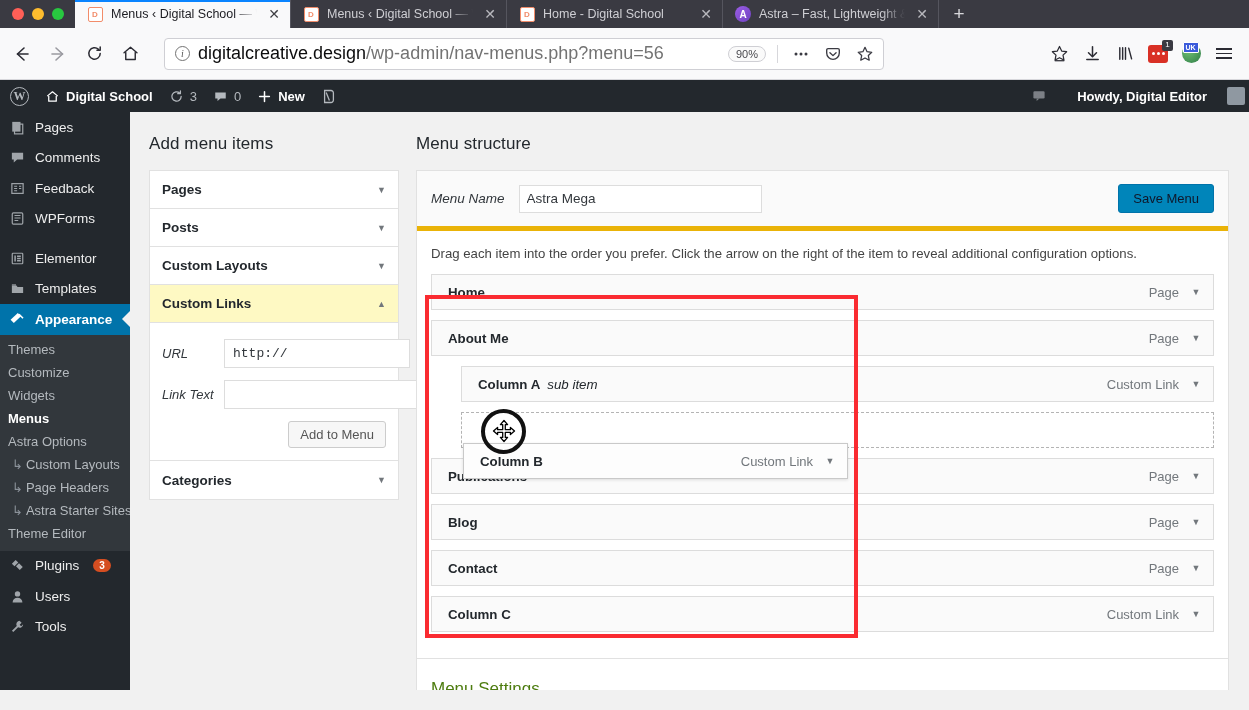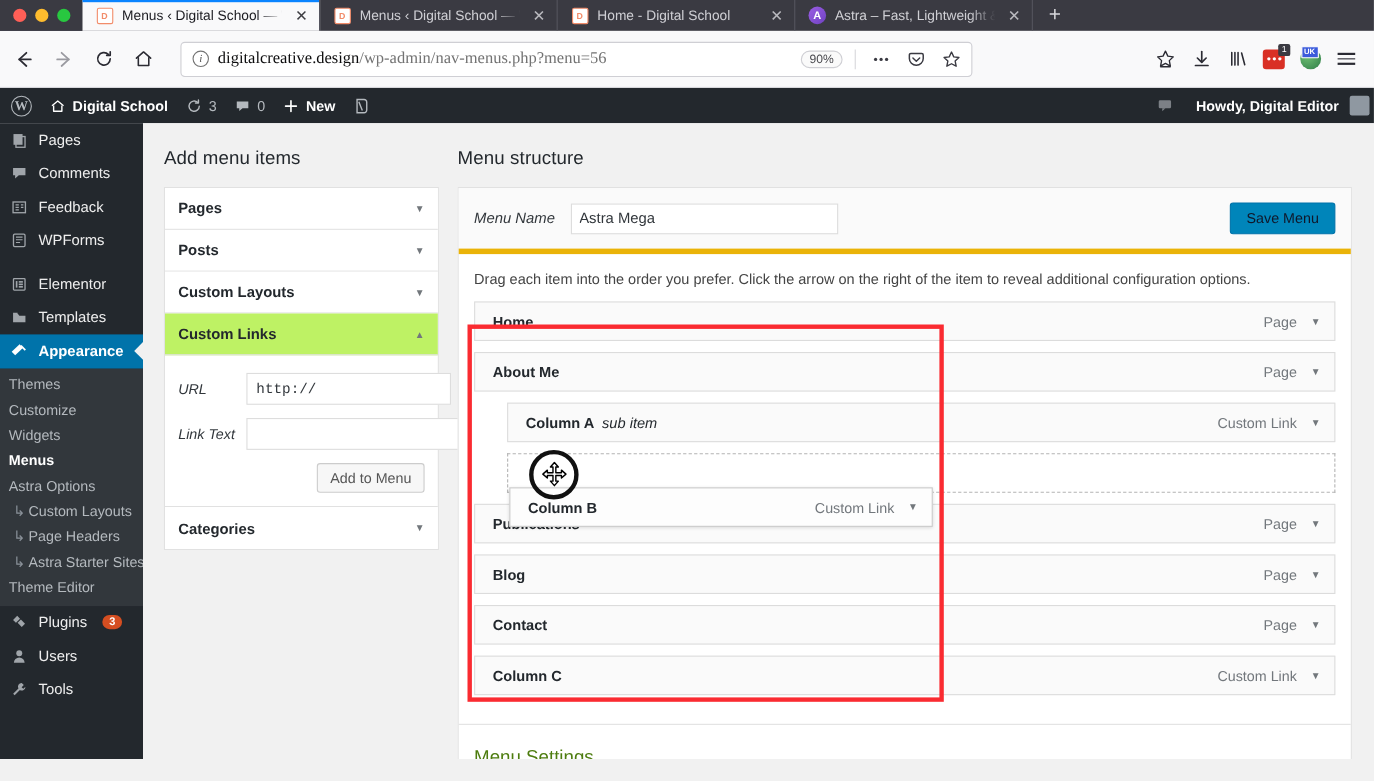--- a/index.html
+++ b/index.html
@@ -135,25 +135,24 @@
     border-radius: 50%;
     font-size: 10px;
     color: #555;
     display: flex; align-items: center; justify-content: center;
     font-family: "Liberation Serif", serif;
     font-style: italic;
     flex: 0 0 15px;
   }
   .url-text {
     flex: 1 1 auto;
-    font-size: 15px;
+    font-size: 18px;
     color: #0c0c0d;
     white-space: nowrap;
     overflow: hidden;
-    font-family: Liberation Serif, serif;
   }
   .url-text .dim { color: #737373; }
   .zoom-badge {
     font-size: 11px;
     color: #4a4a4f;
     border: 1px solid #cfcfd4;
     border-radius: 10px;
     padding: 1px 7px;
     background: #fafafa;
     flex: 0 0 auto;
@@ -192,21 +191,21 @@
     height: 32px;
     background: #23282d;
     display: flex;
     align-items: center;
     color: #b4b9be;
     font-size: 13px;
     padding-left: 2px;
   }
   .ab-item { display:flex; align-items:center; gap:6px; padding: 0 8px; height:32px; }
   .ab-item.strong { color:#fff; font-weight:700; }
-  .ab-right { margin-left:auto; display:flex; align-items:center; gap:2px; padding-right:4px;}
+  .ab-right { margin-left:auto; display:flex; align-items:center; gap:12px; padding-right:4px;}
   .ab-avatar { width:18px;height:18px;background:#8f98a1;border-radius:2px;margin-left:6px;}
   .ab-icon { color:#b4b9be; display:flex; align-items:center; }
   .wp-logo {
     width:19px;height:19px;border-radius:50%;
     border:1.6px solid #b4b9be; color:#b4b9be;
     display:flex;align-items:center;justify-content:center;
     font-family:"Liberation Serif", serif; font-size:12px; font-weight:bold;
   }
 
   
@@ -293,21 +292,21 @@
     border: 1px solid #e1e1e1;
   }
   .acc-head {
     height: 38px;
     display: flex; align-items: center; justify-content: space-between;
     padding: 0 12px;
     font-size: 13.5px; font-weight: 700; color: #23282d;
     border-bottom: 1px solid #e1e1e1;
     background: #fff;
   }
-  .acc-head.open { background: #bef264; }
+  .acc-head.open { background: #fef9c3; }
   .acc-head .caret { color:#72777c; font-size:9px; }
   .acc-body { padding: 16px 12px 12px 12px; border-bottom: 1px solid #e1e1e1;}
   .field-row { display:flex; align-items:center; margin-bottom: 12px; }
   .field-label {
     width: 62px; flex: 0 0 62px;
     font-style: italic; font-size: 13px; color:#32373c;
   }
   .field-input {
     flex: 1 1 auto;
     height: 29px;

